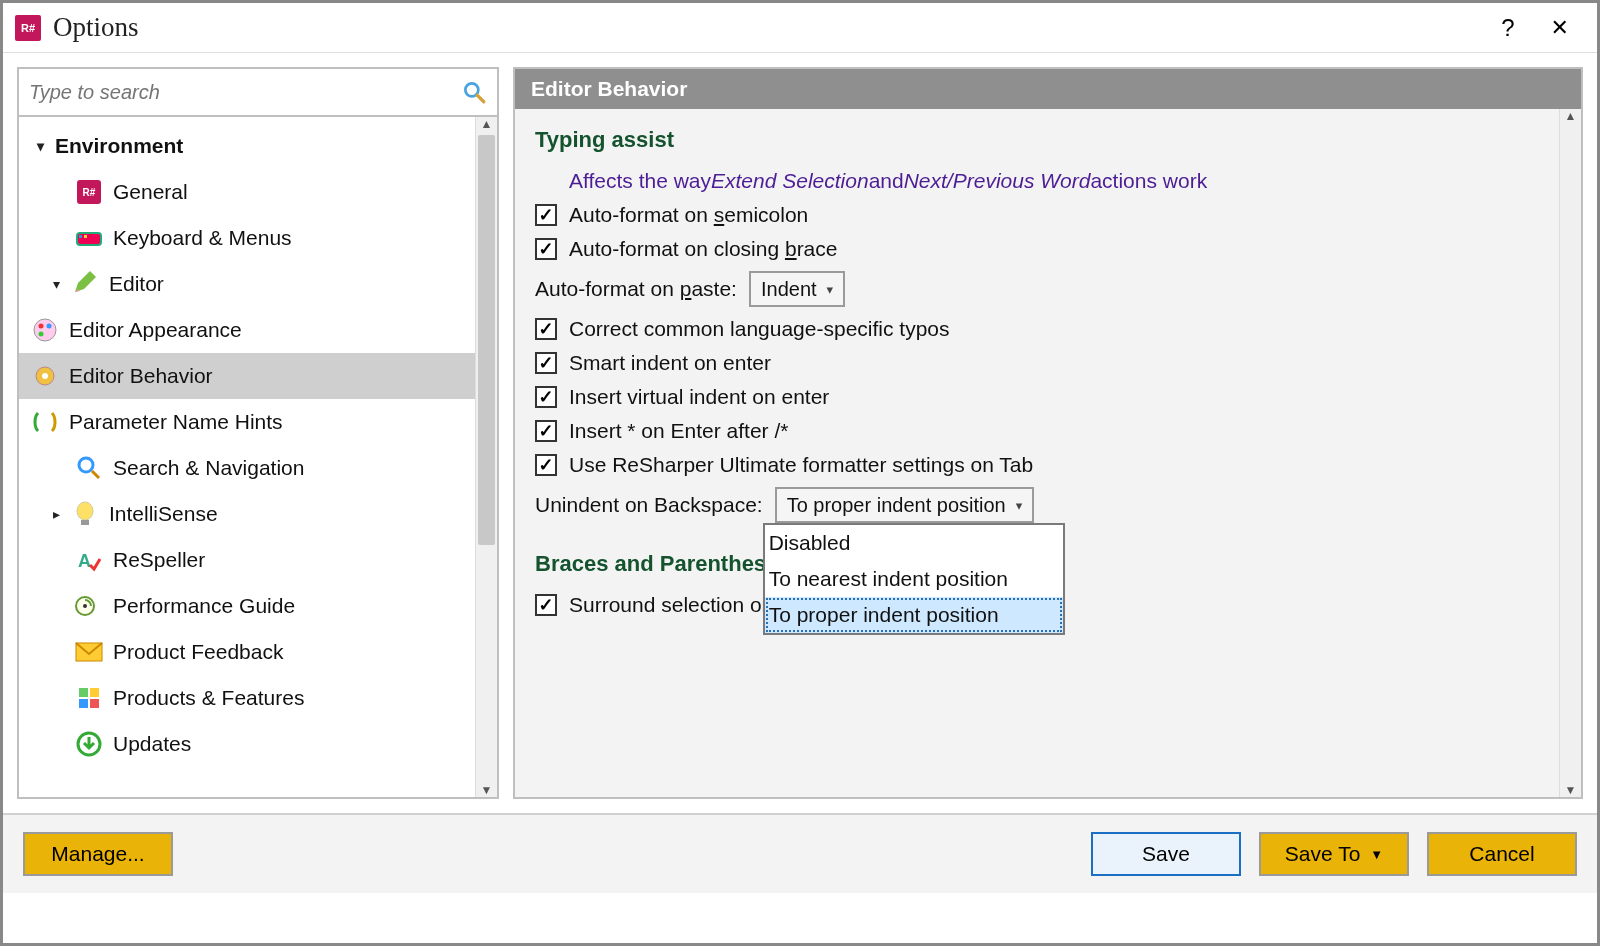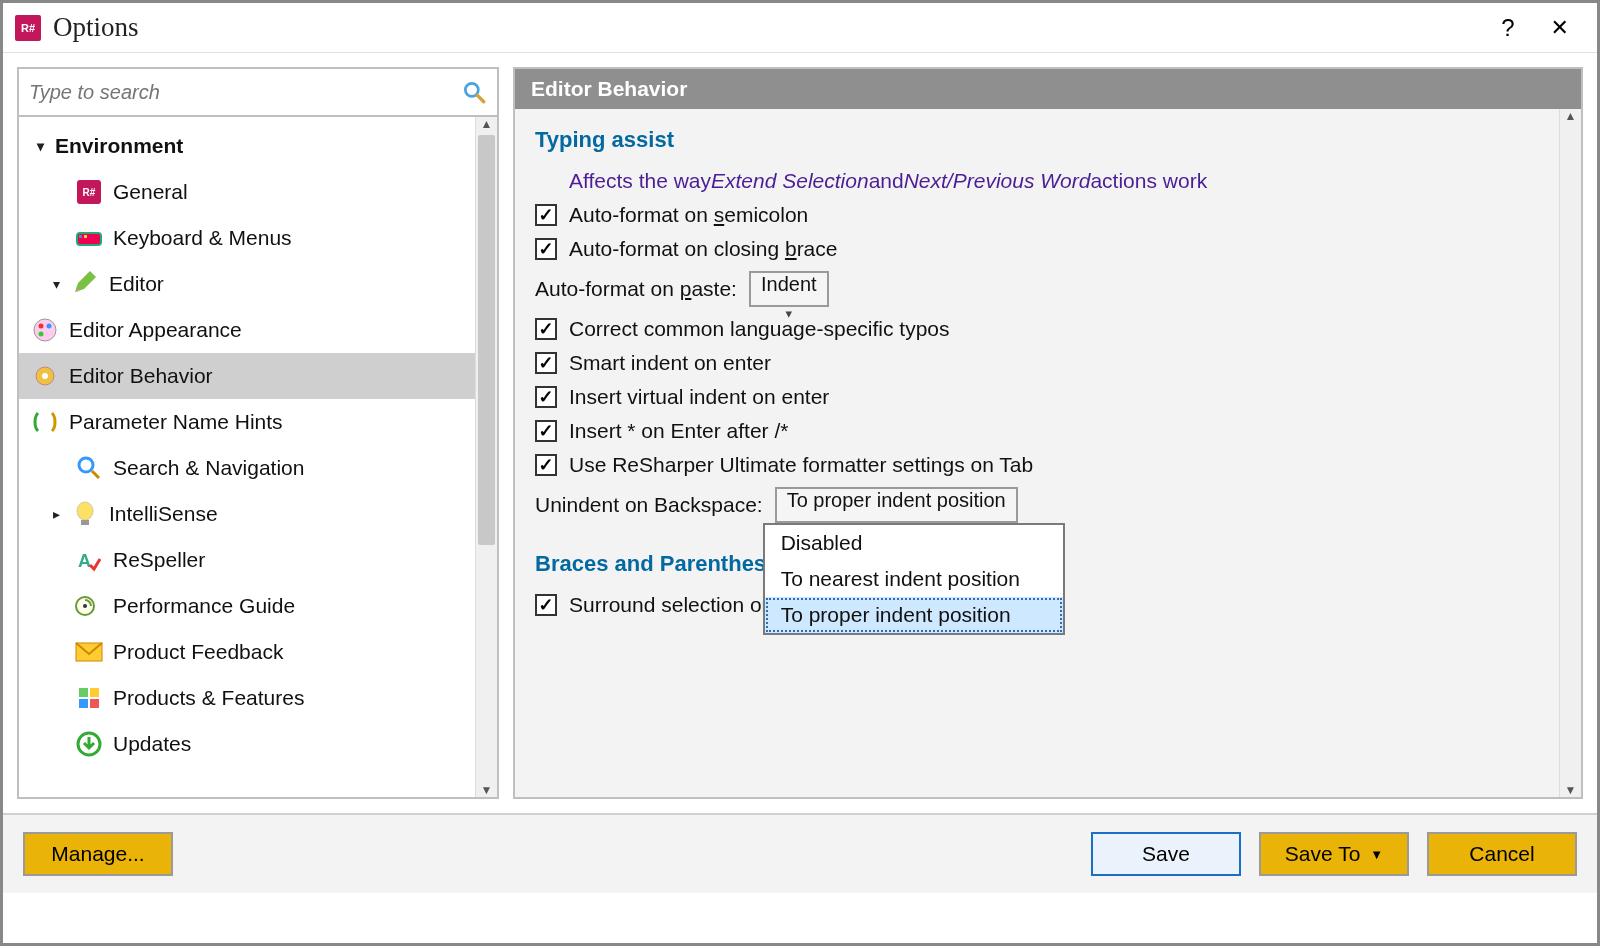--- a/index.html
+++ b/index.html
@@ -117,54 +117,53 @@
   position: relative;
   padding: 18px 20px;
   overflow: hidden;
   background: #f3f3f3;
 }
 .content-scroll {
   position: absolute; right: 0; top: 0; bottom: 0; width: 22px;
   background: #f0f0f0; border-left: 1px solid #ddd;
 }
 .content-scroll .arrow { text-align: center; font-size: 12px; color: #555; }
-.section-title { font-weight: bold; font-size: 22px; margin-bottom: 16px; color: #0369a1; }
+.section-title { font-weight: bold; font-size: 22px; margin-bottom: 16px; color: #14532d; }
 .row { display: flex; align-items: center; margin: 10px 0; font-size: 21px; color: #111; }
 .chk {
   width: 22px; height: 22px;
   border: 2px solid #333;
   margin-right: 12px;
   display: inline-flex; align-items: center; justify-content: center;
   background: #fff;
 }
 .chk.checked::after { content: "✓"; font-size: 18px; line-height: 1; color: #000; font-weight: bold; }
 .hint { margin-left: 34px; font-size: 21px; color: #4c1d95; }
 .hint i { font-style: italic; }
 .select {
   display: inline-flex; align-items: center;
   border: 2px solid #9a9a9a;
   background: #f5f5f5;
   height: 36px;
   padding: 0 10px;
   margin-left: 12px;
   font-size: 20px;
   gap: 10px;
-  flex-direction: column;
 }
 .select .chev { font-size: 13px; color: #444; }
 .dropdown-container { position: relative; display: inline-block; }
 .dropdown-list {
   position: absolute; top: 36px; left: 0;
   border: 2px solid #7a7a7a;
   background: #fff;
   min-width: 302px;
   z-index: 10;
 }
 .dropdown-list .opt {
-  padding: 6px 16px; font-size: 21px; color: #111;
+  padding: 6px 4px; font-size: 21px; color: #111;
 }
 .dropdown-list .opt.selected {
   background: #cde8ff;
   outline: 2px dotted #2a6fb5;
   outline-offset: -3px;
 }
 .u { text-decoration: underline; }
 .footer {
   height: 80px;
   background: #f3f3f3;

